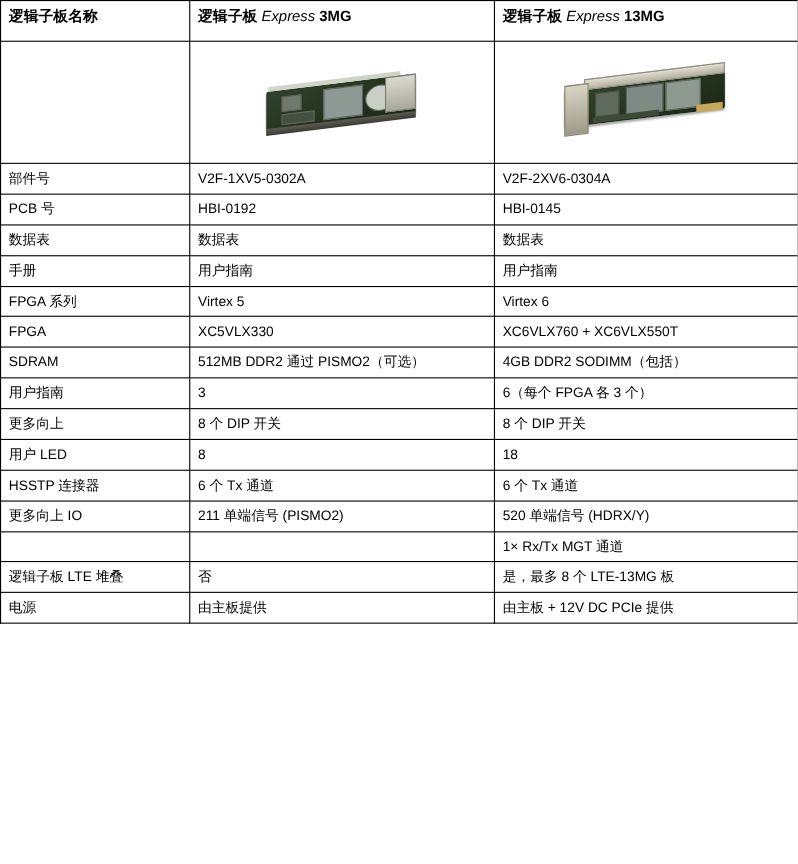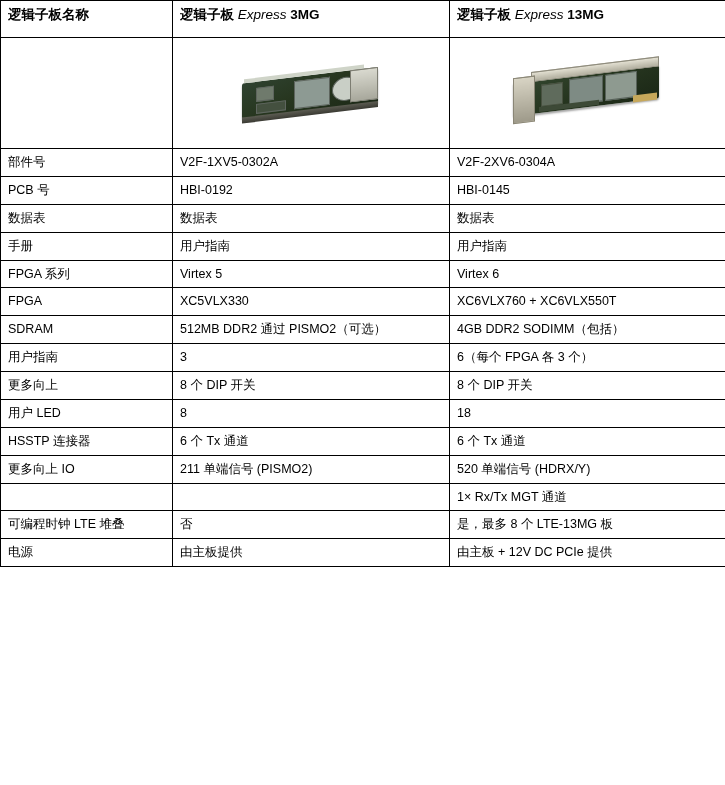--- a/index.html
+++ b/index.html
@@ -236,21 +236,21 @@
       <td class="row-label">更多向上 IO</td>
       <td>211 单端信号 (PISMO2)</td>
       <td>520 单端信号 (HDRX/Y)</td>
     </tr>
     <tr>
       <td class="row-label"></td>
       <td></td>
       <td>1× Rx/Tx MGT 通道</td>
     </tr>
     <tr>
-      <td class="row-label">可编程时钟 LTE 堆叠</td>
+      <td class="row-label">逻辑子板 LTE 堆叠</td>
       <td>否</td>
       <td>是，最多 8 个 LTE-13MG 板</td>
     </tr>
     <tr>
       <td class="row-label">电源</td>
       <td>由主板提供</td>
       <td>由主板 + 12V DC PCIe 提供</td>
     </tr>
   </tbody>
 </table>

